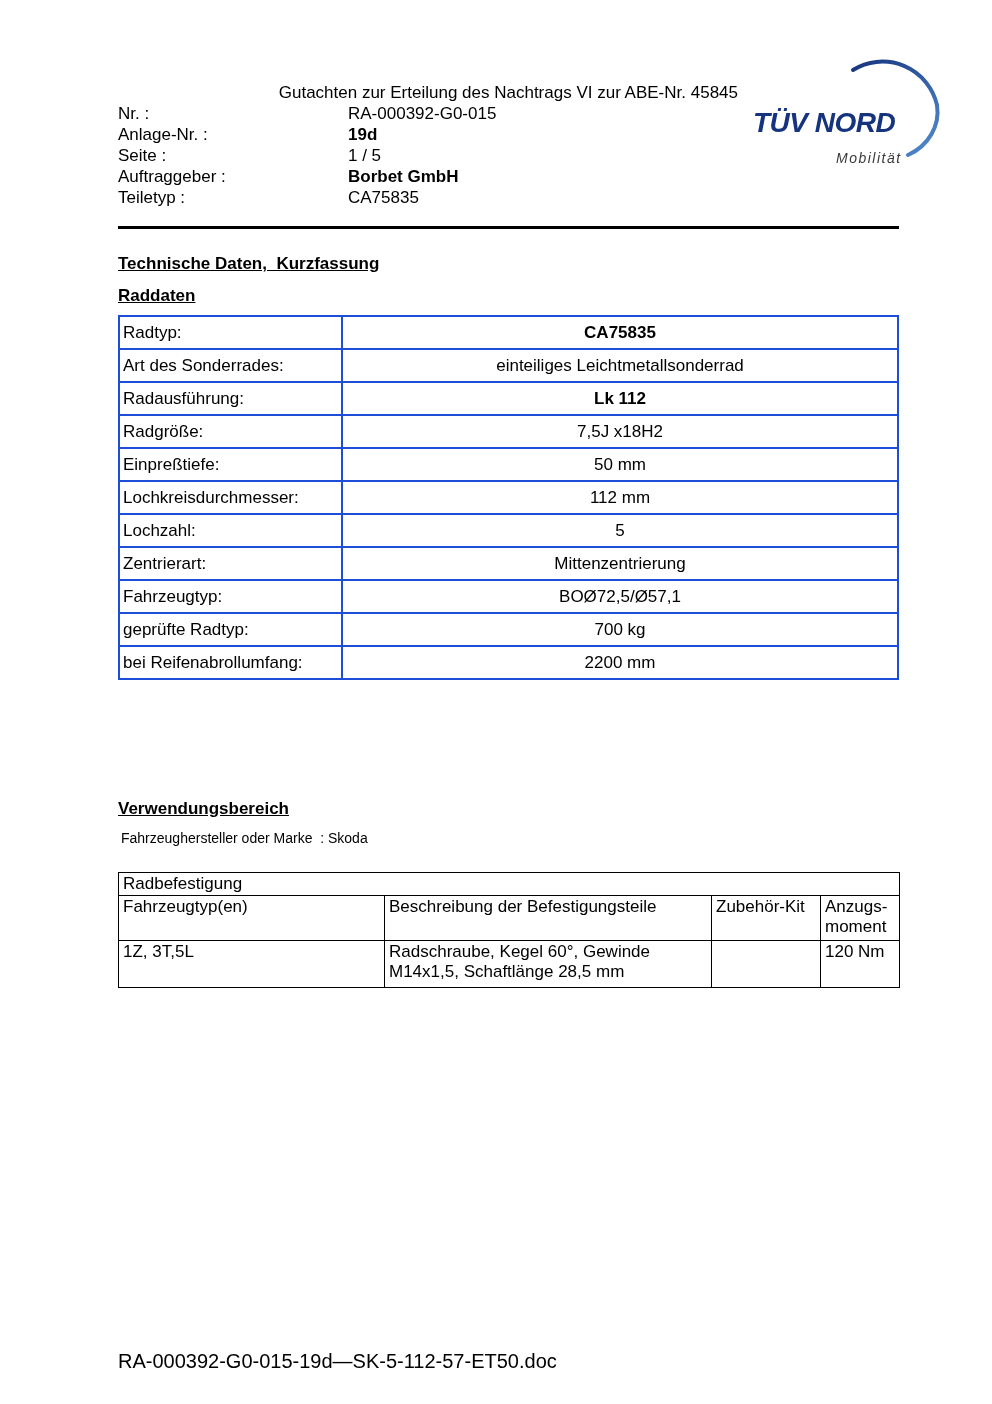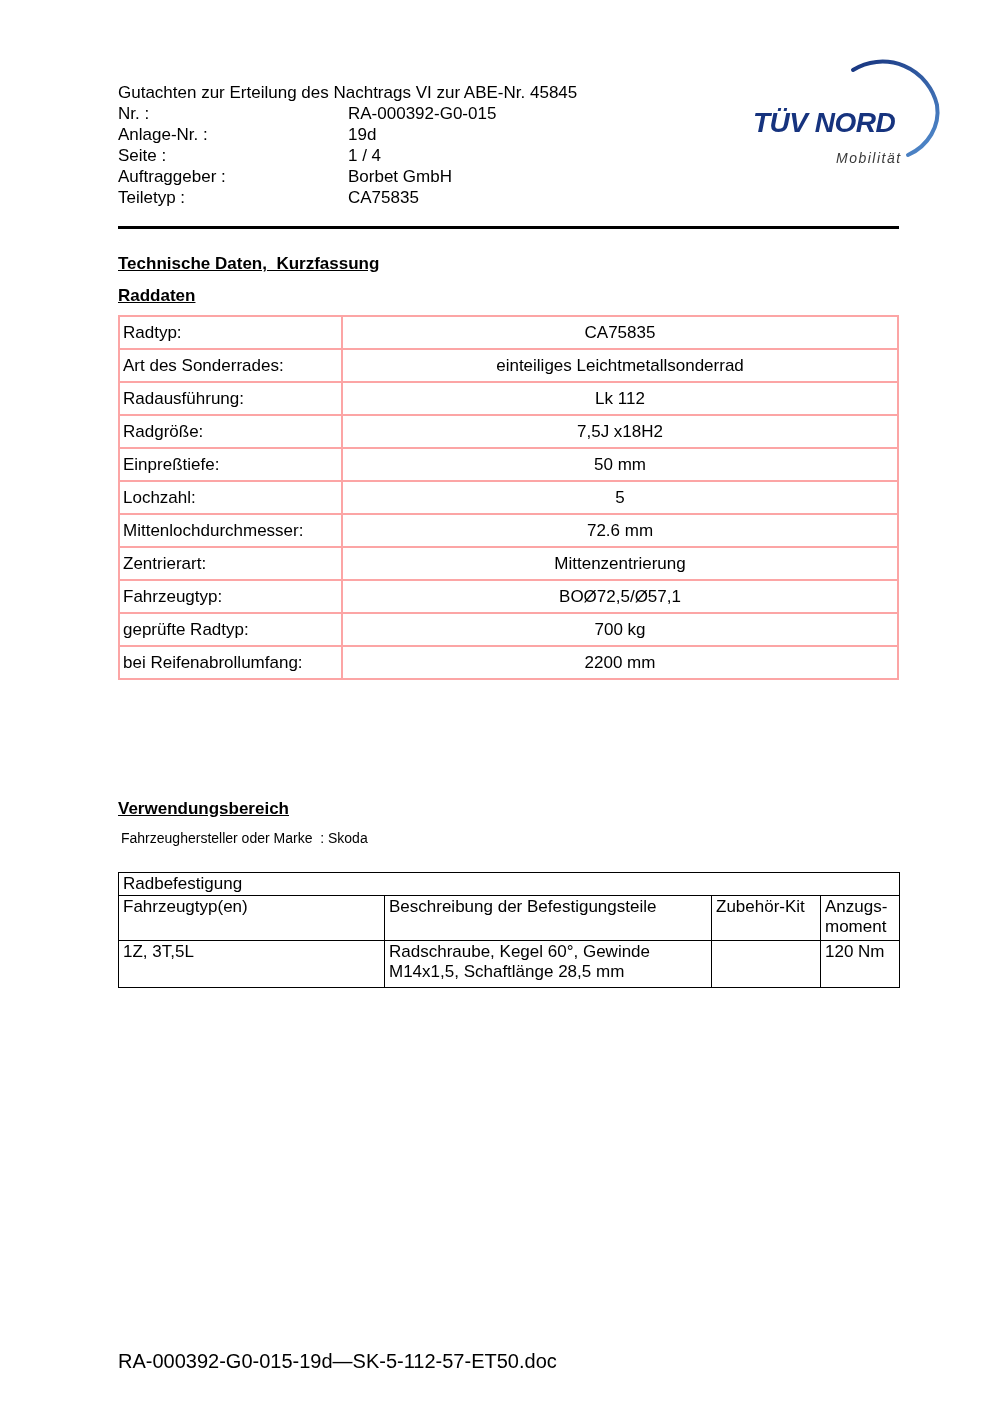--- a/index.html
+++ b/index.html
@@ -19,24 +19,24 @@
   .pre { white-space: pre-wrap; }
 
   
   .header-block {
     left: 118px;
     top: 82px;
     width: 620px;
     font-size: 17px;
     line-height: 21px;
   }
-  .header-row { display: flex; }
+  .header-row { display: flex; justify-content: flex-end; }
   .h-label { width: 230px; flex: 0 0 230px; }
   .h-value { flex: 1; }
-  .bold { font-weight: normal; }
+  .bold { font-weight: bold; }
 
   
   .logo-wrap {
     left: 748px;
     top: 48px;
     width: 204px;
     height: 132px;
   }
 
   
@@ -60,21 +60,21 @@
 
   
   .raddaten {
     left: 118px;
     top: 315px;
     width: 781px;
     border-collapse: collapse;
     table-layout: fixed;
   }
   .raddaten td {
-    border: 2px solid #fca5a5;
+    border: 2px solid #1d4ed8;
     font-size: 17px;
     height: 29px;
     padding: 1px 3px;
     overflow: hidden;
   }
   .raddaten td.lbl { width: 215px; text-align: left; }
   .raddaten td.val { text-align: center; }
 
   
   .manufacturer {
@@ -119,21 +119,21 @@
   <div class="header-row">
     <span class="h-label">Nr. :</span>
     <span class="h-value">RA-000392-G0-015</span>
   </div>
   <div class="header-row">
     <span class="h-label">Anlage-Nr. :</span>
     <span class="h-value bold">19d</span>
   </div>
   <div class="header-row">
     <span class="h-label">Seite :</span>
-    <span class="h-value">1 / 4</span>
+    <span class="h-value">1 / 5</span>
   </div>
   <div class="header-row">
     <span class="h-label">Auftraggeber :</span>
     <span class="h-value bold">Borbet GmbH</span>
   </div>
   <div class="header-row">
     <span class="h-label">Teiletyp :</span>
     <span class="h-value">CA75835</span>
   </div>
 </div>
@@ -173,26 +173,26 @@
     </tr>
     <tr>
       <td class="lbl">Radgröße:</td>
       <td class="val">7,5J x18H2</td>
     </tr>
     <tr>
       <td class="lbl">Einpreßtiefe:</td>
       <td class="val">50 mm</td>
     </tr>
     <tr>
+      <td class="lbl">Lochkreisdurchmesser:</td>
+      <td class="val">112 mm</td>
+    </tr>
+    <tr>
       <td class="lbl">Lochzahl:</td>
       <td class="val">5</td>
-    </tr>
-    <tr>
-      <td class="lbl">Mittenlochdurchmesser:</td>
-      <td class="val">72.6 mm</td>
     </tr>
     <tr>
       <td class="lbl">Zentrierart:</td>
       <td class="val">Mittenzentrierung</td>
     </tr>
     <tr>
       <td class="lbl">Fahrzeugtyp:</td>
       <td class="val">BOØ72,5/Ø57,1</td>
     </tr>
     <tr>

